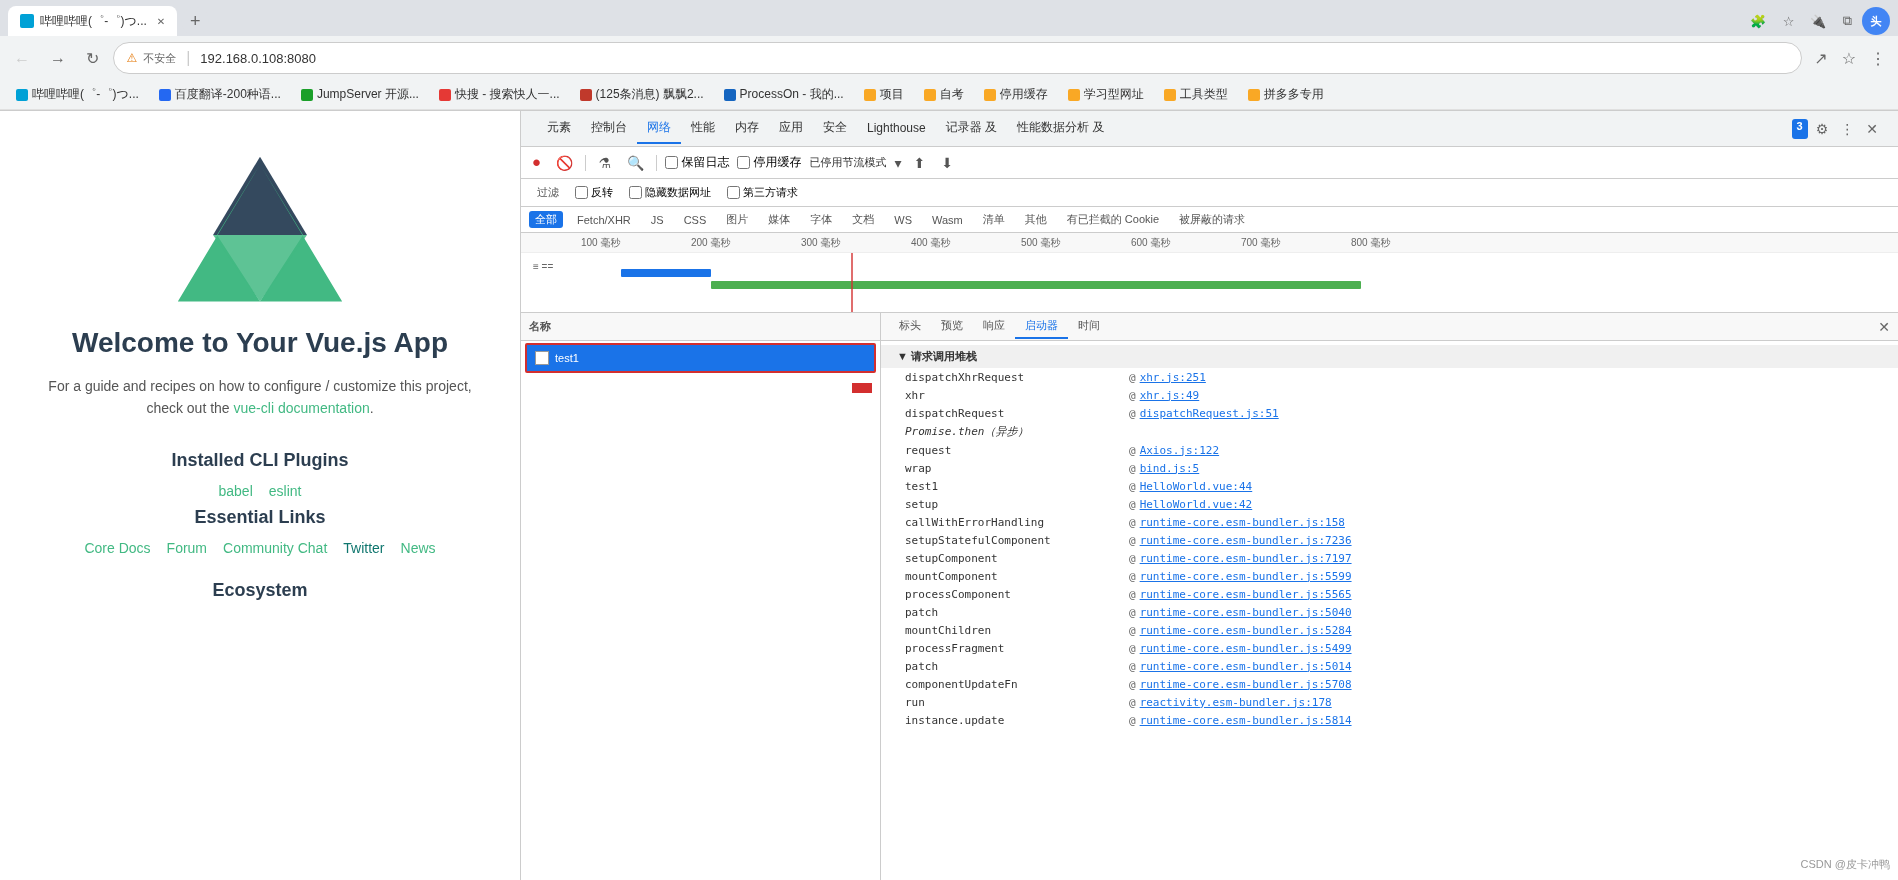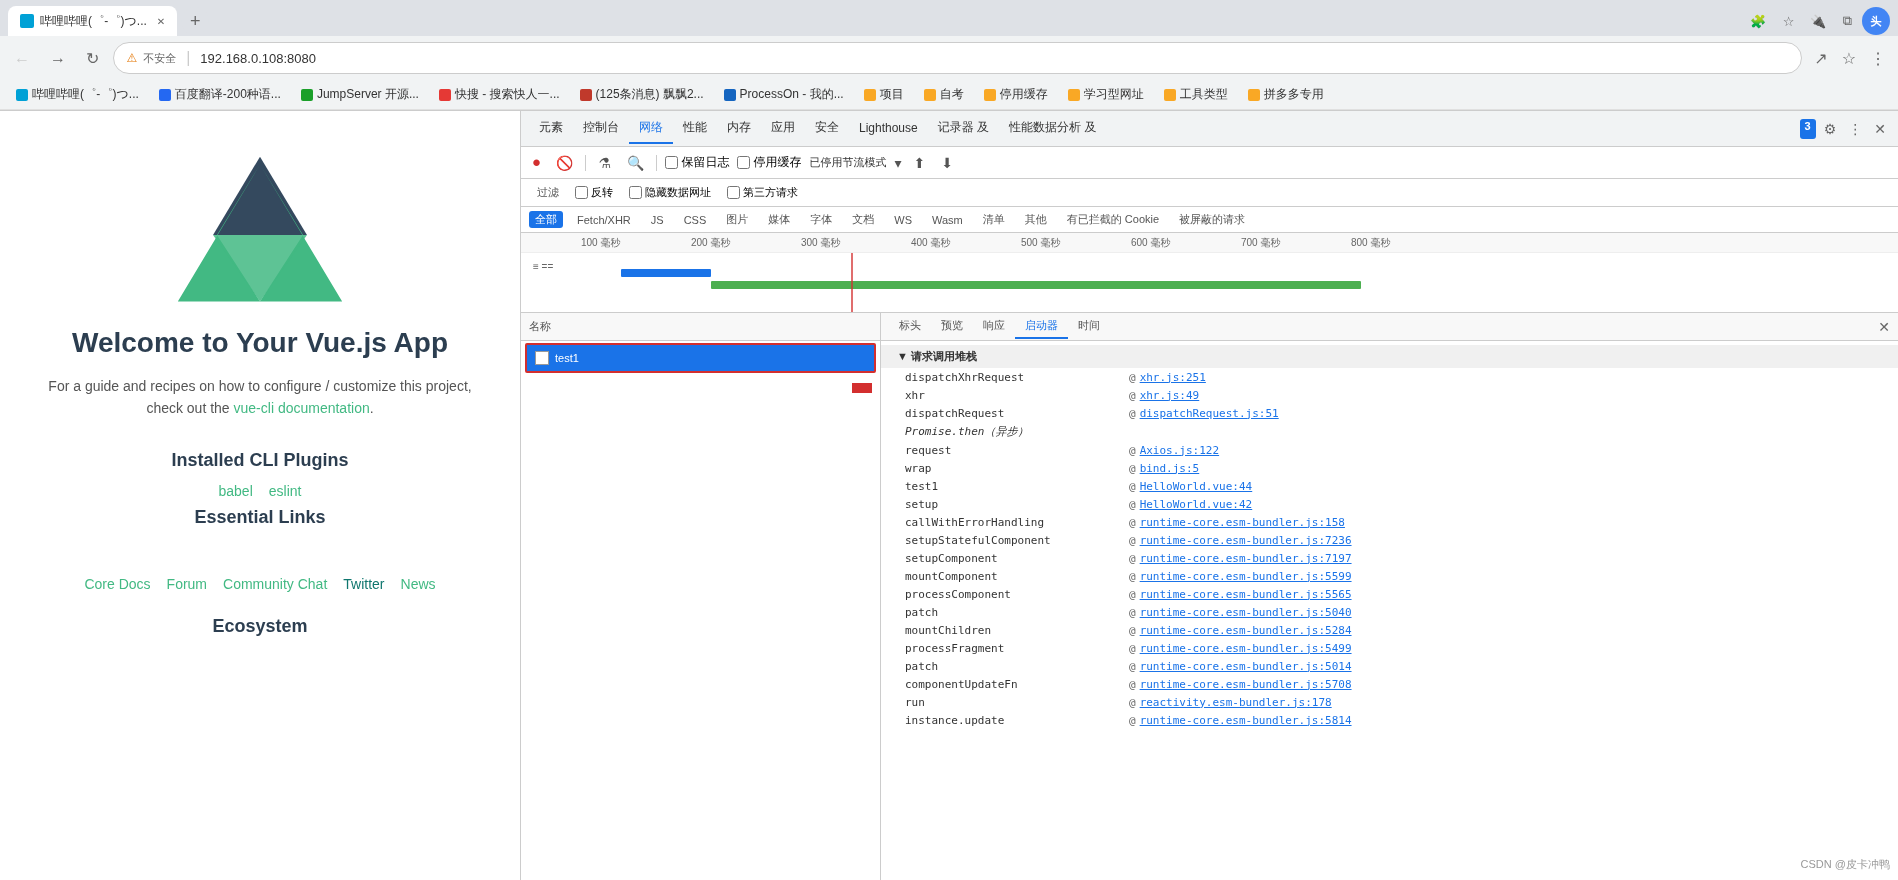--- a/index.html
+++ b/index.html
@@ -29,25 +29,25 @@
 
     
     .vue-app { width: 520px; flex-shrink: 0; display: flex; flex-direction: column; align-items: center; padding: 40px 20px; background: #fff; overflow-y: auto; }
     .vue-title { font-size: 28px; font-weight: bold; color: #2c3e50; margin-bottom: 16px; text-align: center; }
     .vue-subtitle { font-size: 14px; color: #555; text-align: center; margin-bottom: 30px; line-height: 1.6; }
     .vue-subtitle a { color: #42b983; text-decoration: none; }
     .vue-section-title { font-size: 18px; font-weight: bold; color: #2c3e50; margin-bottom: 12px; text-align: center; }
     .vue-links { display: flex; gap: 16px; margin-bottom: 8px; }
     .vue-links a { color: #42b983; text-decoration: none; font-size: 14px; }
     .vue-essential-links { display: flex; gap: 16px; margin-bottom: 24px; flex-wrap: wrap; justify-content: center; }
-    .vue-essential-links a { color: #42b983; text-decoration: none; font-size: 14px; margin-top: 36px; }
+    .vue-essential-links a { color: #42b983; text-decoration: none; font-size: 14px; }
 
     
     .devtools { flex: 1; display: flex; flex-direction: column; background: #fff; border-left: 1px solid #ccc; font-size: 12px; overflow: hidden; }
-    .devtools-tabs { display: flex; align-items: center; background: #f1f3f4; border-bottom: 1px solid #ccc; padding: 0 8px; height: 36px; flex-shrink: 0; }
+    .devtools-tabs { display: flex; align-items: center; background: #f1f3f4; border-bottom: 1px solid #ccc; padding: 0 16px; height: 36px; flex-shrink: 0; }
     .devtools-tab { padding: 6px 10px; cursor: pointer; color: #333; font-size: 12px; border-bottom: 2px solid transparent; white-space: nowrap; }
     .devtools-tab.active { border-bottom: 2px solid #1a73e8; color: #1a73e8; }
     .devtools-tab-end { margin-left: auto; display: flex; gap: 4px; }
     .devtools-tab-end button { background: none; border: none; cursor: pointer; font-size: 14px; color: #666; padding: 2px 4px; }
 
     
     .network-toolbar { display: flex; align-items: center; padding: 4px 8px; gap: 8px; border-bottom: 1px solid #ccc; flex-shrink: 0; height: 32px; }
     .toolbar-btn { background: none; border: none; cursor: pointer; color: #555; font-size: 14px; padding: 2px 4px; }
     .toolbar-btn.record { color: #d32f2f; }
     .toolbar-divider { width: 1px; height: 16px; background: #ccc; }
@@ -58,21 +58,21 @@
     .filter-type-bar { display: flex; align-items: center; padding: 2px 8px; gap: 8px; border-bottom: 1px solid #ccc; flex-shrink: 0; height: 26px; font-size: 11px; }
     .filter-type-btn { padding: 1px 6px; border-radius: 3px; cursor: pointer; color: #555; border: none; background: none; font-size: 11px; }
     .filter-type-btn.active { background: #1a73e8; color: #fff; }
 
     
     .timeline-area { height: 80px; border-bottom: 1px solid #ccc; position: relative; background: #fff; flex-shrink: 0; overflow: hidden; }
 
     
     .request-table-wrapper { display: flex; flex: 1; overflow: hidden; }
     .request-list { width: 360px; flex-shrink: 0; display: flex; flex-direction: column; border-right: 1px solid #ccc; overflow: hidden; }
-    .request-header { display: flex; align-items: center; padding: 4px 8px; background: #f8f8f8; border-bottom: 1px solid #ccc; font-size: 11px; font-weight: normal; color: #555; height: 28px; }
+    .request-header { display: flex; align-items: center; padding: 4px 8px; background: #f8f8f8; border-bottom: 1px solid #ccc; font-size: 11px; font-weight: bold; color: #555; height: 28px; }
     .request-row { display: flex; align-items: center; padding: 3px 8px; font-size: 11px; cursor: pointer; height: 26px; }
     .request-row.selected { background: #1a73e8; color: #fff; }
     .request-row.selected .req-name { color: #fff; }
     .request-row-checkbox { width: 14px; height: 14px; border: 1px solid #999; margin-right: 6px; background: #fff; flex-shrink: 0; }
     .req-name { color: #333; font-size: 11px; }
     .request-row-red { display: flex; align-items: center; padding: 3px 8px; height: 26px; }
     .red-bar { width: 20px; height: 10px; background: #d32f2f; margin-left: auto; }
 
     
     .detail-panel { flex: 1; display: flex; flex-direction: column; overflow: hidden; }

